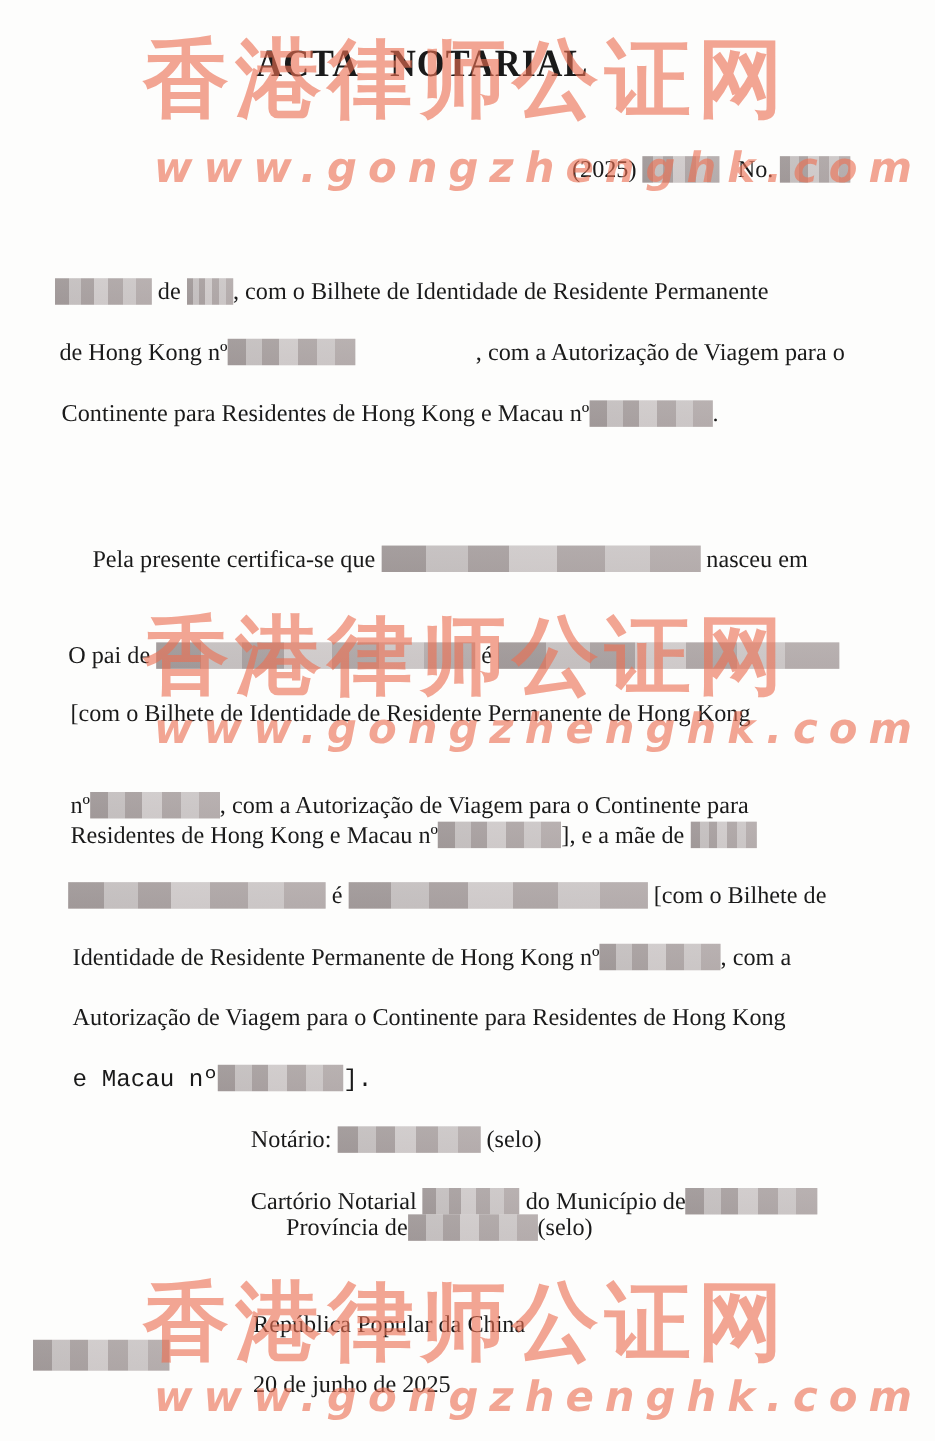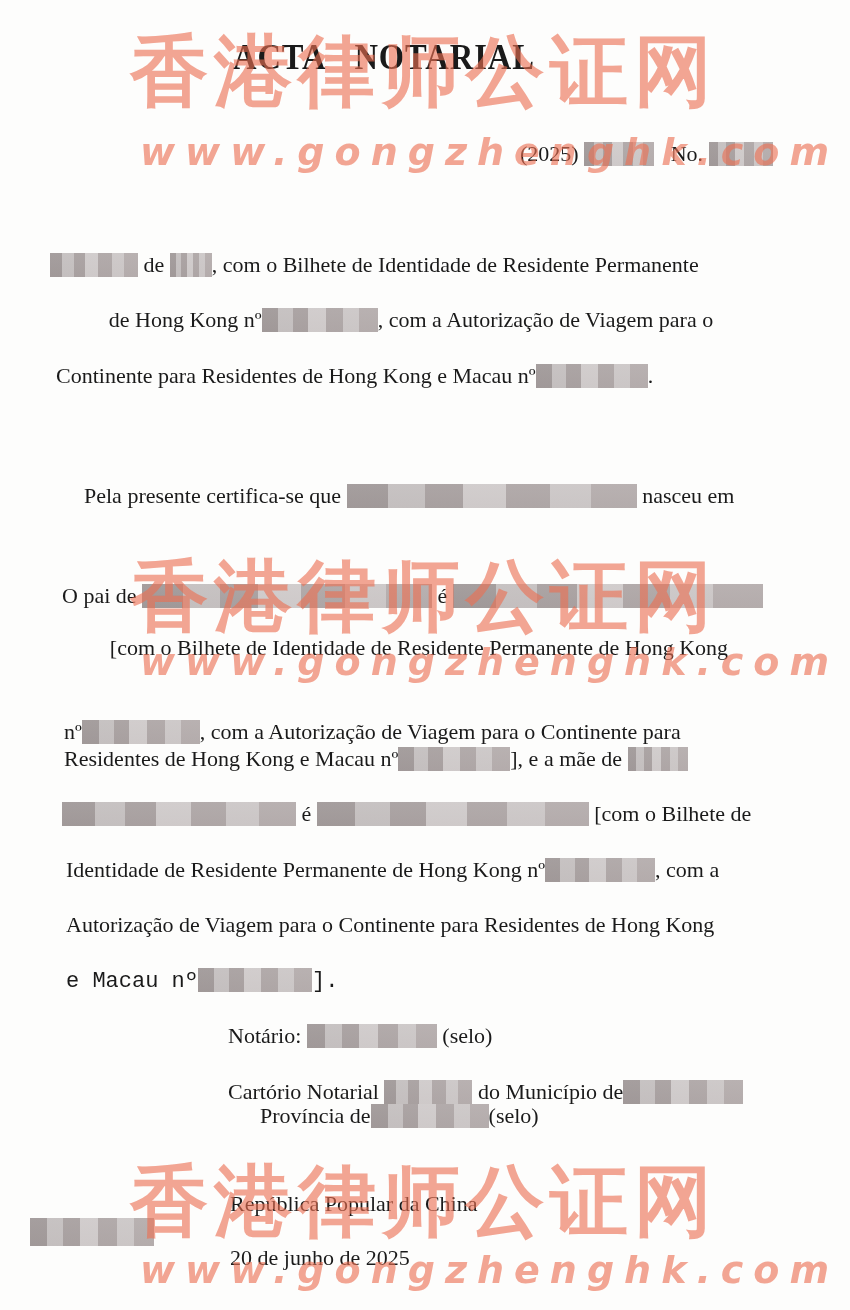--- a/index.html
+++ b/index.html
@@ -20,21 +20,21 @@
     font-size: 35px; font-weight: bold; letter-spacing: 1px;
     transform: scaleX(0.93); transform-origin: left top;
   }
   .title .gap { display: inline-block; width: 30px; }
   .redact {
     display: inline-block; height: 24px; vertical-align: -5px;
     background:
       linear-gradient(90deg, rgba(120,110,110,.55) 0 14%, rgba(190,185,185,.7) 14% 27%, rgba(140,130,130,.6) 27% 40%, rgba(205,200,200,.7) 40% 55%, rgba(150,140,140,.6) 55% 70%, rgba(200,195,195,.7) 70% 84%, rgba(160,150,150,.6) 84% 100%),
       linear-gradient(180deg, rgba(200,195,195,.6), rgba(180,172,172,.6));
   }
-  .justify { display: flex; justify-content: center; }
+  .justify { display: flex; justify-content: space-between; }
   .wm {
     position: absolute; color: rgba(236,112,82,0.62);
     font-family: "DejaVu Sans", sans-serif; font-weight: bold;
     pointer-events: none; white-space: nowrap;
   }
   .wm-cn { font-size: 78px; letter-spacing: 6px; }
   .wm-url { font-size: 38px; font-style: italic; letter-spacing: 10px; }
 </style>
 </head>
 <body>
@@ -62,21 +62,21 @@
   <div class="line justify" style="left:54px; top:306px; width:714px;">
     <span><span>de Hong Kong nº</span><span class="redact" style="width:116px"></span></span>
     <span>, com a Autorização de Viagem para o</span>
   </div>
 
   <div class="line" style="left:56px; top:362px;">
     <span>Continente para Residentes de Hong Kong e Macau nº</span><span class="redact" style="width:112px"></span><span>.</span>
   </div>
 
 
-  <div class="line" style="left:84px; top:482px;text-align:center;">
+  <div class="line" style="left:84px; top:494px;text-align:center;">
     <span>Pela presente certifica-se que</span>
     <span class="redact" style="width:290px"></span>
     <span>nasceu em</span>
   </div>
 
 
   <div class="line" style="left:62px; top:582px;">
     <span>O pai de</span>
     <span class="redact" style="width:290px"></span>
     <span>é</span>

